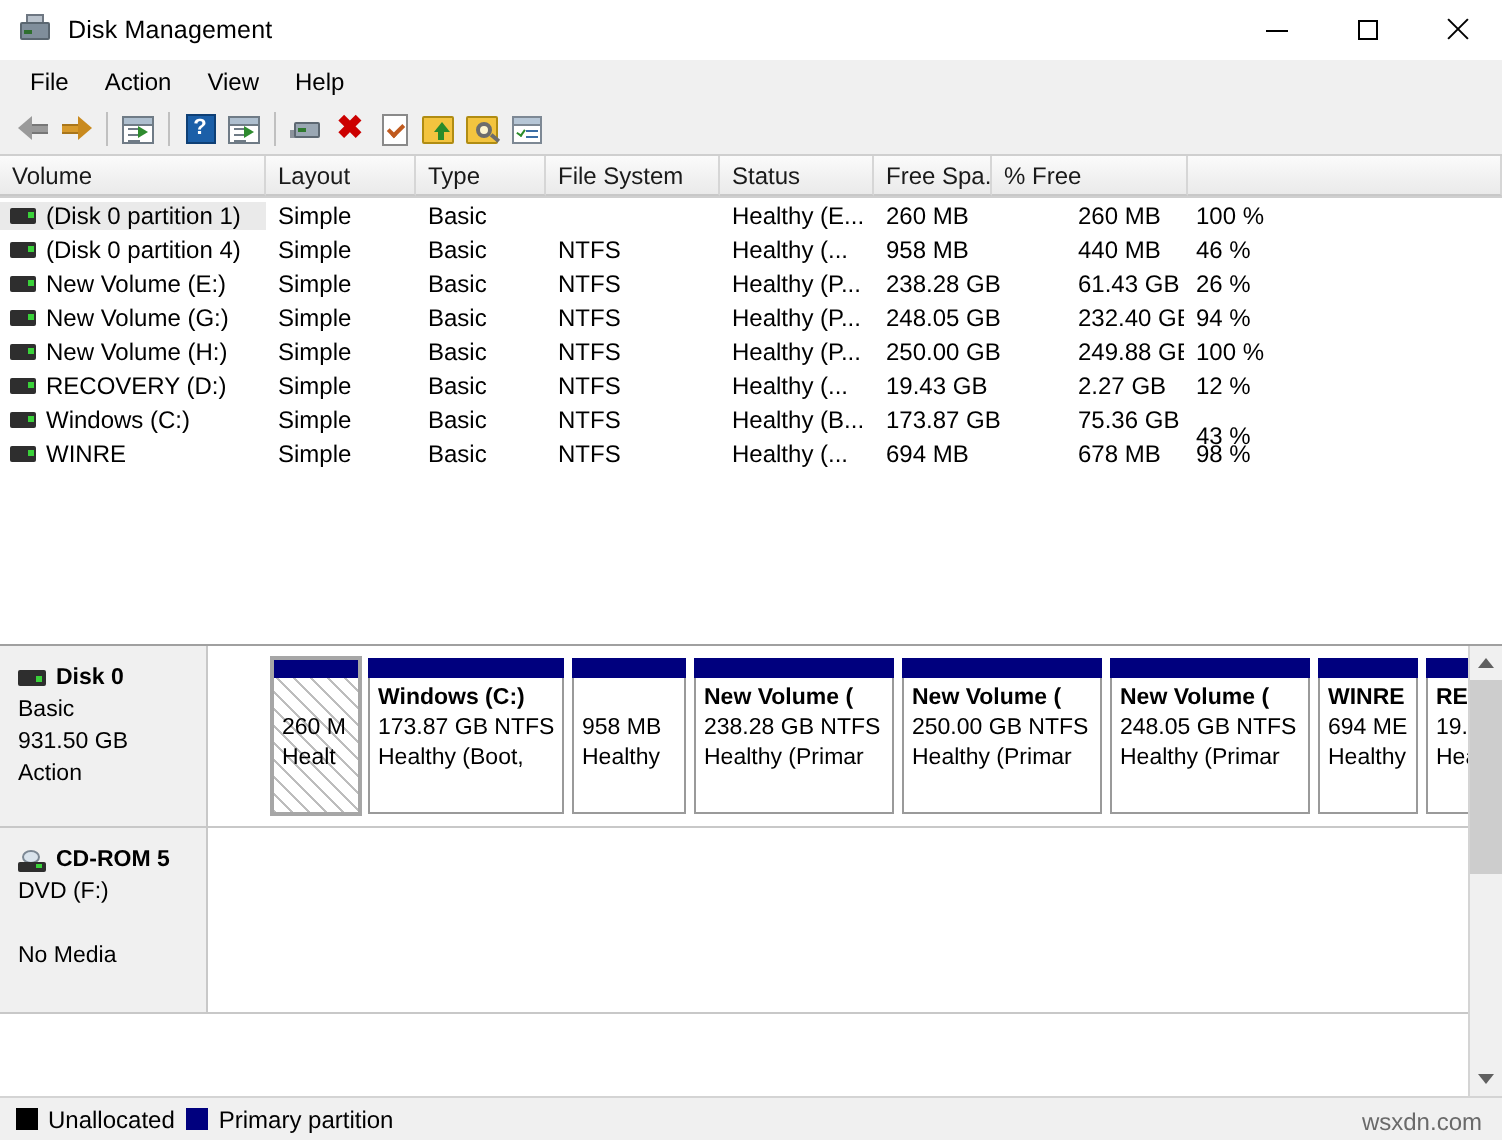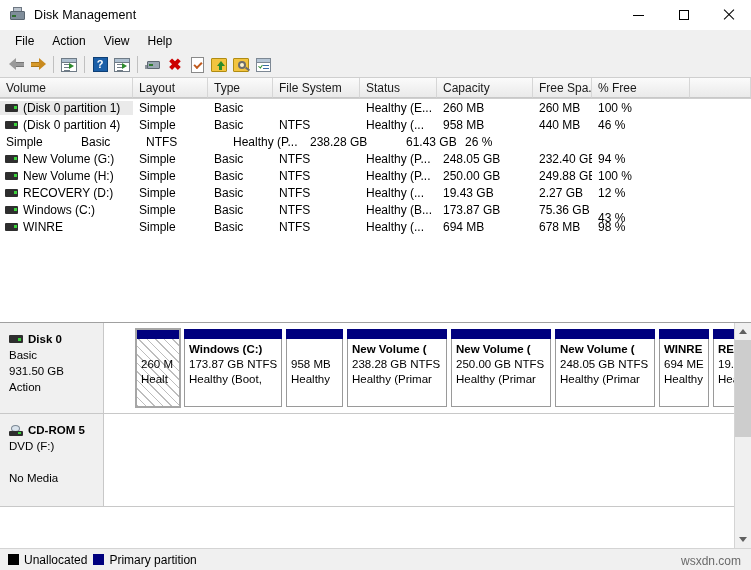--- a/index.html
+++ b/index.html
@@ -244,21 +244,20 @@
     </div>
   </div>
 
   <div class="listwrap">
     <div class="lheader">
       <div class="lh" style="width:133px">Volume</div>
       <div class="lh" style="width:75px">Layout</div>
       <div class="lh" style="width:65px">Type</div>
       <div class="lh" style="width:87px">File System</div>
       <div class="lh" style="width:77px">Status</div>
-      <div class="lh" style="width:96px">Capacity</div>
       <div class="lh" style="width:59px">Free Spa...</div>
       <div class="lh" style="width:98px">% Free</div>
       <div class="lh" style="flex:1"></div>
     </div>
     <div class="lbody" id="list-body">
         <div class="row sel">
           <div class="cell c0" style="width: 133px;">
             <span class="volico"></span>
             <span>(Disk 0 partition 1)</span>
           </div>
@@ -277,20 +276,24 @@
           </div>
           <div class="cell" style="width: 75px;">Simple</div>
           <div class="cell" style="width: 65px;">Basic</div>
           <div class="cell" style="width: 87px;">NTFS</div>
           <div class="cell" style="width: 77px;">Healthy (...</div>
           <div class="cell" style="width: 96px;">958 MB</div>
           <div class="cell" style="width: 59px;">440 MB</div>
           <div class="cell" style="width: 98px;">46 %</div>
         </div>
         <div class="row">
+          <div class="cell c0" style="width: 133px;">
+            <span class="volico"></span>
+            <span>New Volume (E:)</span>
+          </div>
           <div class="cell" style="width: 75px;">Simple</div>
           <div class="cell" style="width: 65px;">Basic</div>
           <div class="cell" style="width: 87px;">NTFS</div>
           <div class="cell" style="width: 77px;">Healthy (P...</div>
           <div class="cell" style="width: 96px;">238.28 GB</div>
           <div class="cell" style="width: 59px;">61.43 GB</div>
           <div class="cell" style="width: 98px;">26 %</div>
         </div>
         <div class="row">
           <div class="cell c0" style="width: 133px;">

